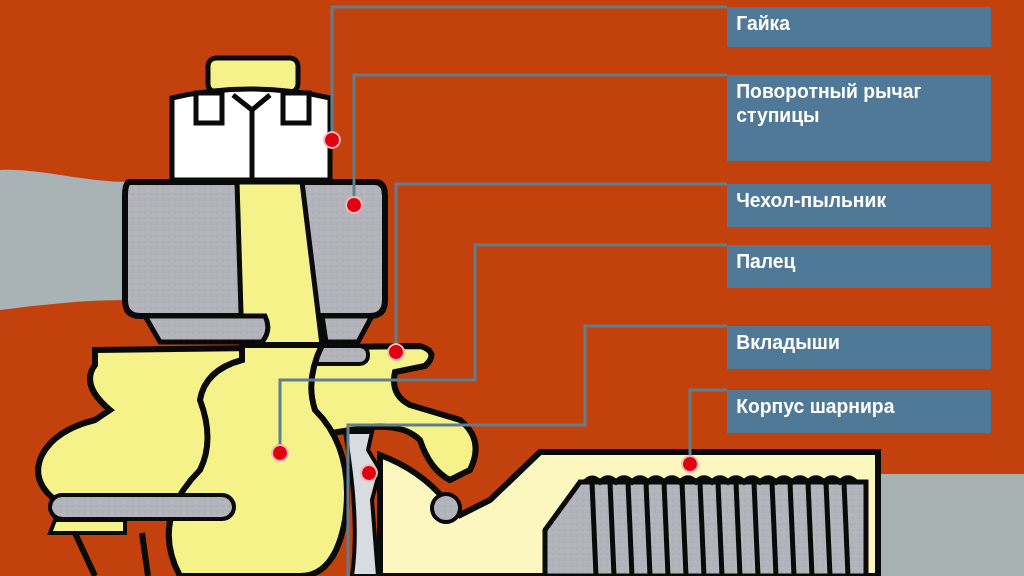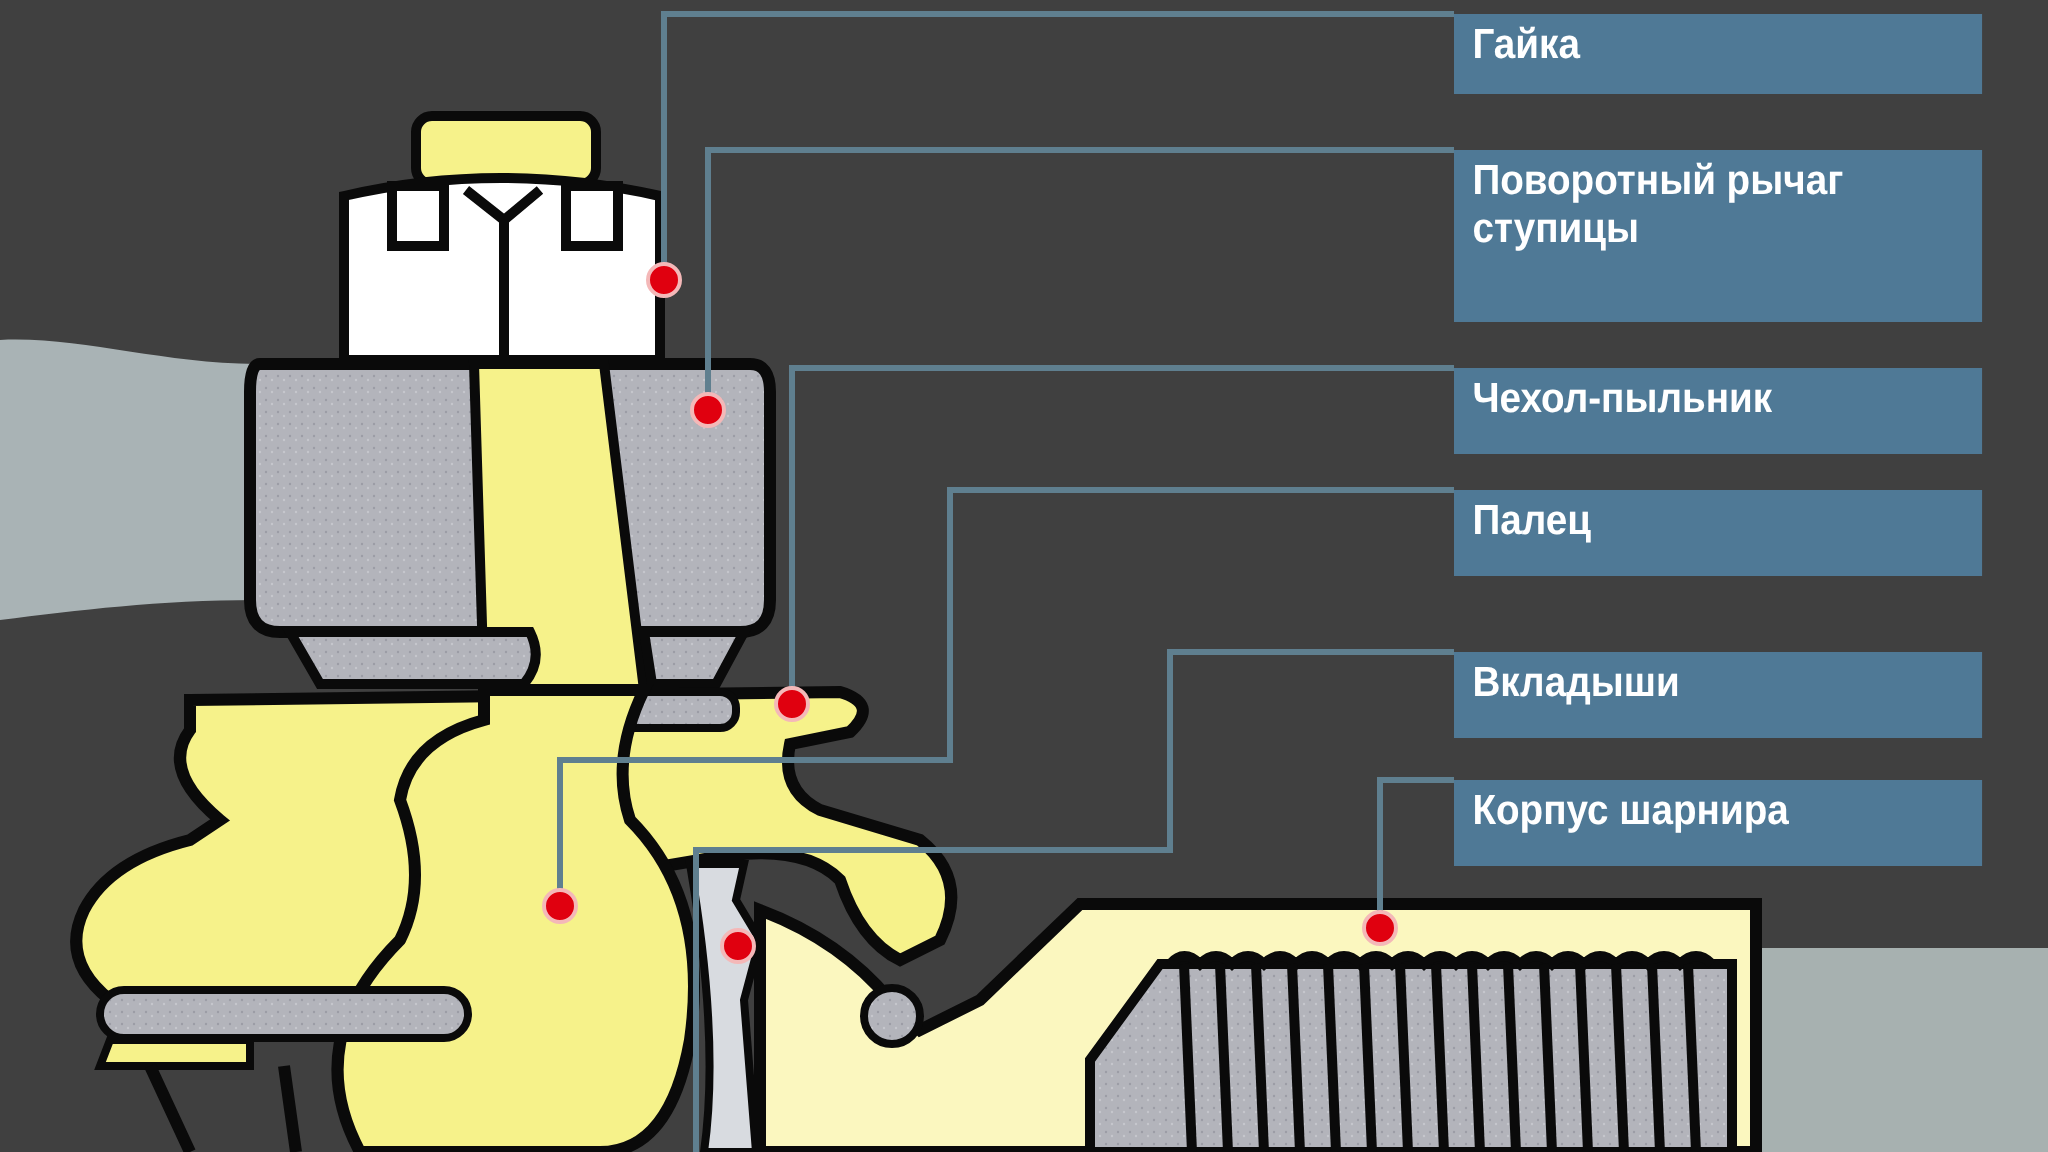--- a/index.html
+++ b/index.html
@@ -8,21 +8,21 @@
       width: 1024px;
       height: 576px;
       overflow: hidden;
       background: #ffffff;
       font-family: "Liberation Sans", sans-serif;
     }
     .stage {
       position: relative;
       width: 1024px;
       height: 576px;
-      background: #404040;
+      background: #c2410c;
     }
     svg.diagram {
       position: absolute;
       left: 0;
       top: 0;
       width: 1024px;
       height: 576px;
     }
     .label {
       position: absolute;

